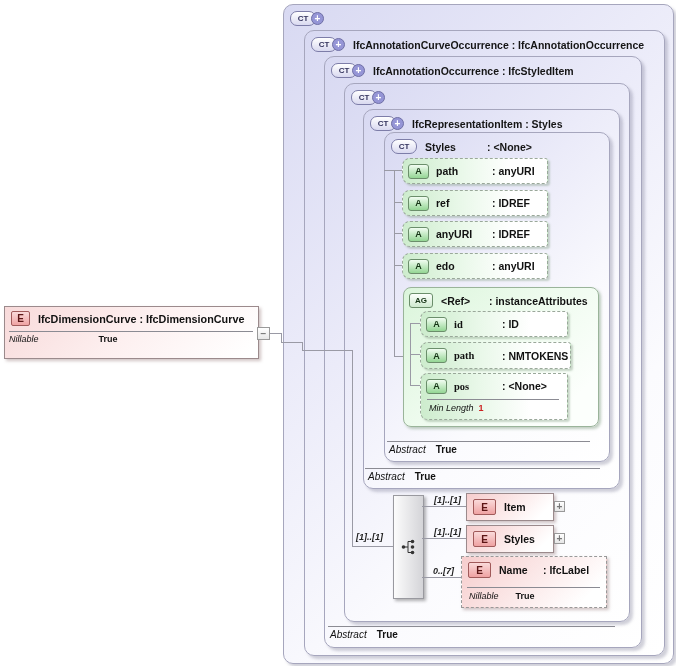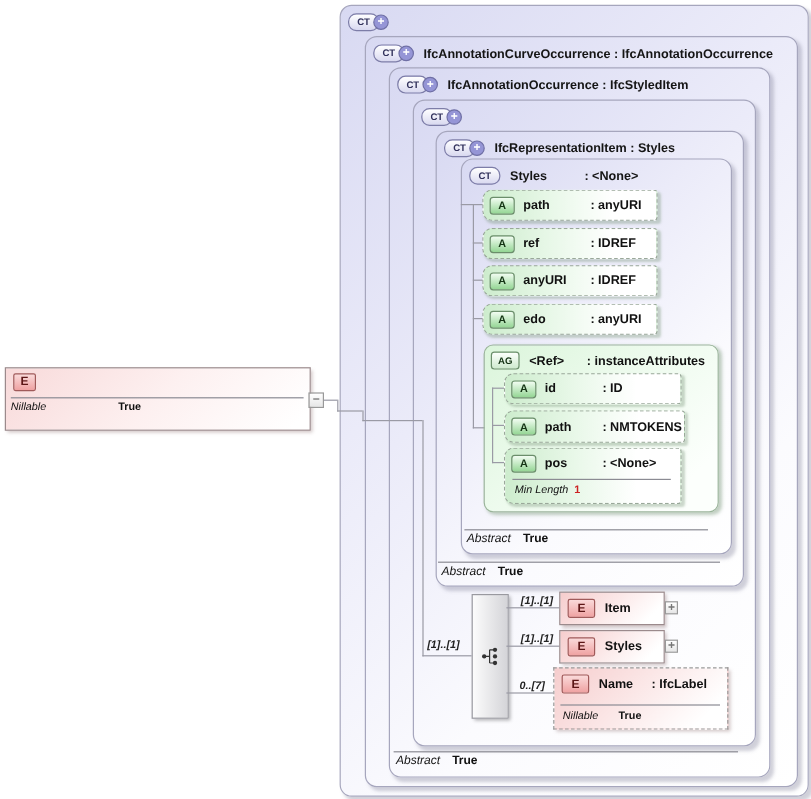--- a/index.html
+++ b/index.html
@@ -18,21 +18,21 @@
     font-size:10px;line-height:10px;display:inline-flex;align-items:center;justify-content:center;margin-left:-5px;flex:none;font-weight:bold;}
   
   .attr{position:absolute;border:1px dashed #9aa89a;border-radius:8px 3px 3px 8px;
     background:linear-gradient(90deg,#cdeccd 0%,#e9f8e9 40%,#ffffff 75%);
     box-shadow:2px 2px 2px rgba(110,140,110,.35);display:flex;align-items:center;
     font-size:10.5px;font-weight:bold;color:#111;white-space:nowrap;}
   .a-ic{width:19px;height:13px;border:1px solid #6b8e6b;border-radius:3px;
     background:linear-gradient(180deg,#f2fdf2,#94d694);display:inline-flex;align-items:center;justify-content:center;
     font-size:9px;font-weight:bold;color:#143314;margin-left:5px;flex:none;}
   .attr .nm{margin-left:7px;width:56px;}
-  .attr.agn .nm{width:48px;}
+  .attr.agn .nm{width:48px;font-family:Liberation Serif, serif;}
   
   .ag-box{position:absolute;border:1px solid #9ab49a;border-radius:8px;
     background:linear-gradient(135deg,#dbf5db 0%,#eefbee 45%,#fcfffc 85%);
     box-shadow:2px 2px 3px rgba(100,135,100,.4);}
   .ag-ic{width:22px;height:13px;border:1px solid #6b8e6b;border-radius:3px;
     background:linear-gradient(180deg,#fcfffc,#cfeacf);display:inline-flex;align-items:center;justify-content:center;
     font-size:8px;font-weight:bold;color:#143314;flex:none;}
   .ag-hdr{display:flex;align-items:center;padding:5px 0 0 5px;font-size:10.5px;font-weight:bold;color:#111;white-space:nowrap;}
   .ag-hdr .nm{margin-left:8px;width:48px;}
   
@@ -256,20 +256,21 @@
     <div style="height:1px;background:#8b8b93;margin:4px 6px 0 5px;"></div>
     <div class="facet" style="position:static;padding:3px 0 0 7px;font-weight:normal;">
       <span class="lbl" style="width:44px;">Nillable</span>
       <span class="val">True</span>
     </div>
   </div>
 
   <div class="el" style="left:4px;top:306px;width:253px;height:51px;background:linear-gradient(135deg,#f8dada 0%,#fdf0f0 50%,#ffffff 95%);">
     <div class="el-row" style="height:23px;">
       <span class="e-ic" style="width:17px;height:13px;">E</span>
+      <span class="nm" style="font-size:10.8px;">IfcDimensionCurve : IfcDimensionCurve</span>
     </div>
     <div style="height:1px;background:#8b8b93;margin:1px 5px 0 4px;"></div>
     <div class="facet" style="position:static;padding:2px 0 0 4px;font-weight:normal;">
       <span class="lbl" style="width:87px;">Nillable</span>
       <span class="val">True</span>
     </div>
   </div>
   <div class="sq" style="left:257px;top:327px;width:13px;height:13px;">−</div>
 
   <div class="ln" style="left:270px;top:333px;width:11px;height:1px;"></div>

